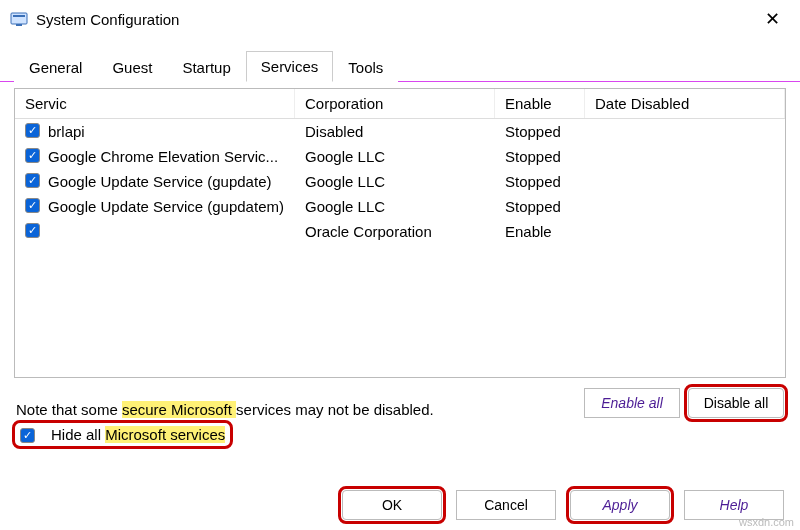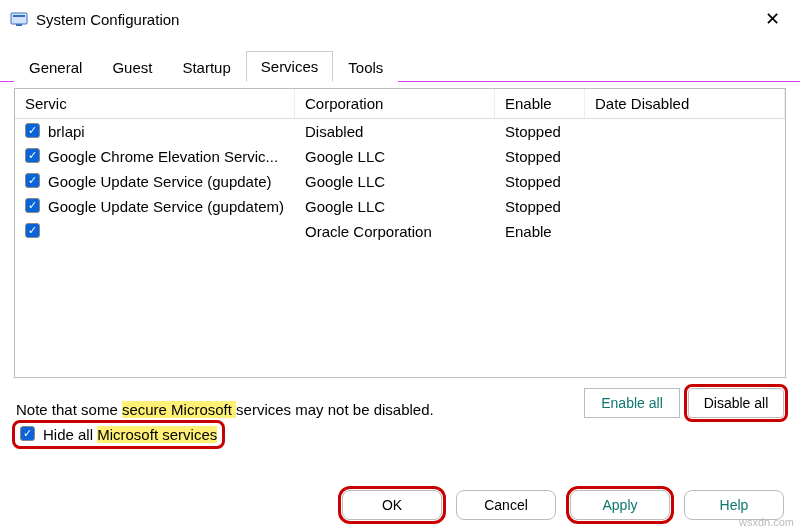--- a/index.html
+++ b/index.html
@@ -22,24 +22,24 @@
   .c-status { width: 90px; }
   .c-date { flex: 1; }
   .rows { }
   .row { display: flex; font-size: 15px; padding: 2px 0; }
   .cell { padding: 2px 10px; overflow: hidden; white-space: nowrap; text-overflow: ellipsis; display: flex; align-items: flex-start; }
   .chk { width: 15px; height: 15px; border: 1px solid #888; border-radius: 3px; background: #0a64d8; margin-right: 8px; display: inline-flex; align-items: center; justify-content: center; color: #fff; font-size: 11px; line-height: 1; flex-shrink: 0; }
   .chk::before { content: "✓"; }
   .note-row { padding: 10px 16px 0 16px; display: flex; align-items: flex-end; font-size: 15px; }
   .note-row .spacer { flex: 1; }
   .btn { min-width: 96px; height: 30px; font-size: 14px; background: #fff; border: 1px solid #bbb; padding: 0 14px; margin-left: 8px; cursor: default; }
-  .btn.disabled { color: #0f766e; }
+  .btn.disabled { color: #4c1d95; font-style: italic; }
   .hide-row { padding: 6px 16px 0 16px; display: flex; align-items: center; font-size: 15px; }
   .footer { position: absolute; bottom: 10px; right: 16px; display: flex; }
-  .footer .btn { min-width: 100px; margin-left: 14px; border-radius: 8px; }
+  .footer .btn { min-width: 100px; margin-left: 14px; }
   .hl-red { outline: 3px solid #c80000; outline-offset: 1px; border-radius: 4px; }
   .hl-yellow { background: #fff176; }
   .watermark { position: absolute; right: 6px; bottom: 2px; font-size: 11px; color: #bbb; }
 </style>
 </head>
 <body>
 
 <div class="window">
 
   <div class="titlebar">
@@ -123,21 +123,21 @@
   <div class="note-row">
     <span>
       <span>Note that some </span><span class="hl-yellow">secure Microsoft </span><span>services may not be disabled.</span>
     </span>
     <span class="spacer"></span>
     <button class="btn disabled">Enable all</button>
     <button class="btn hl-red">Disable all</button>
   </div>
 
   <div class="hide-row">
-    <span class="hl-red" style="display:inline-flex;align-items:flex-start;padding:2px 4px;">
+    <span class="hl-red" style="display:inline-flex;align-items:flex-end;padding:2px 4px;gap:8px;">
       <span class="chk"></span>
       <span>
         <span>Hide all </span><span class="hl-yellow">Microsoft services</span>
       </span>
     </span>
   </div>
 
   <div class="footer">
     <button class="btn hl-red">OK</button>
     <button class="btn">Cancel</button>

